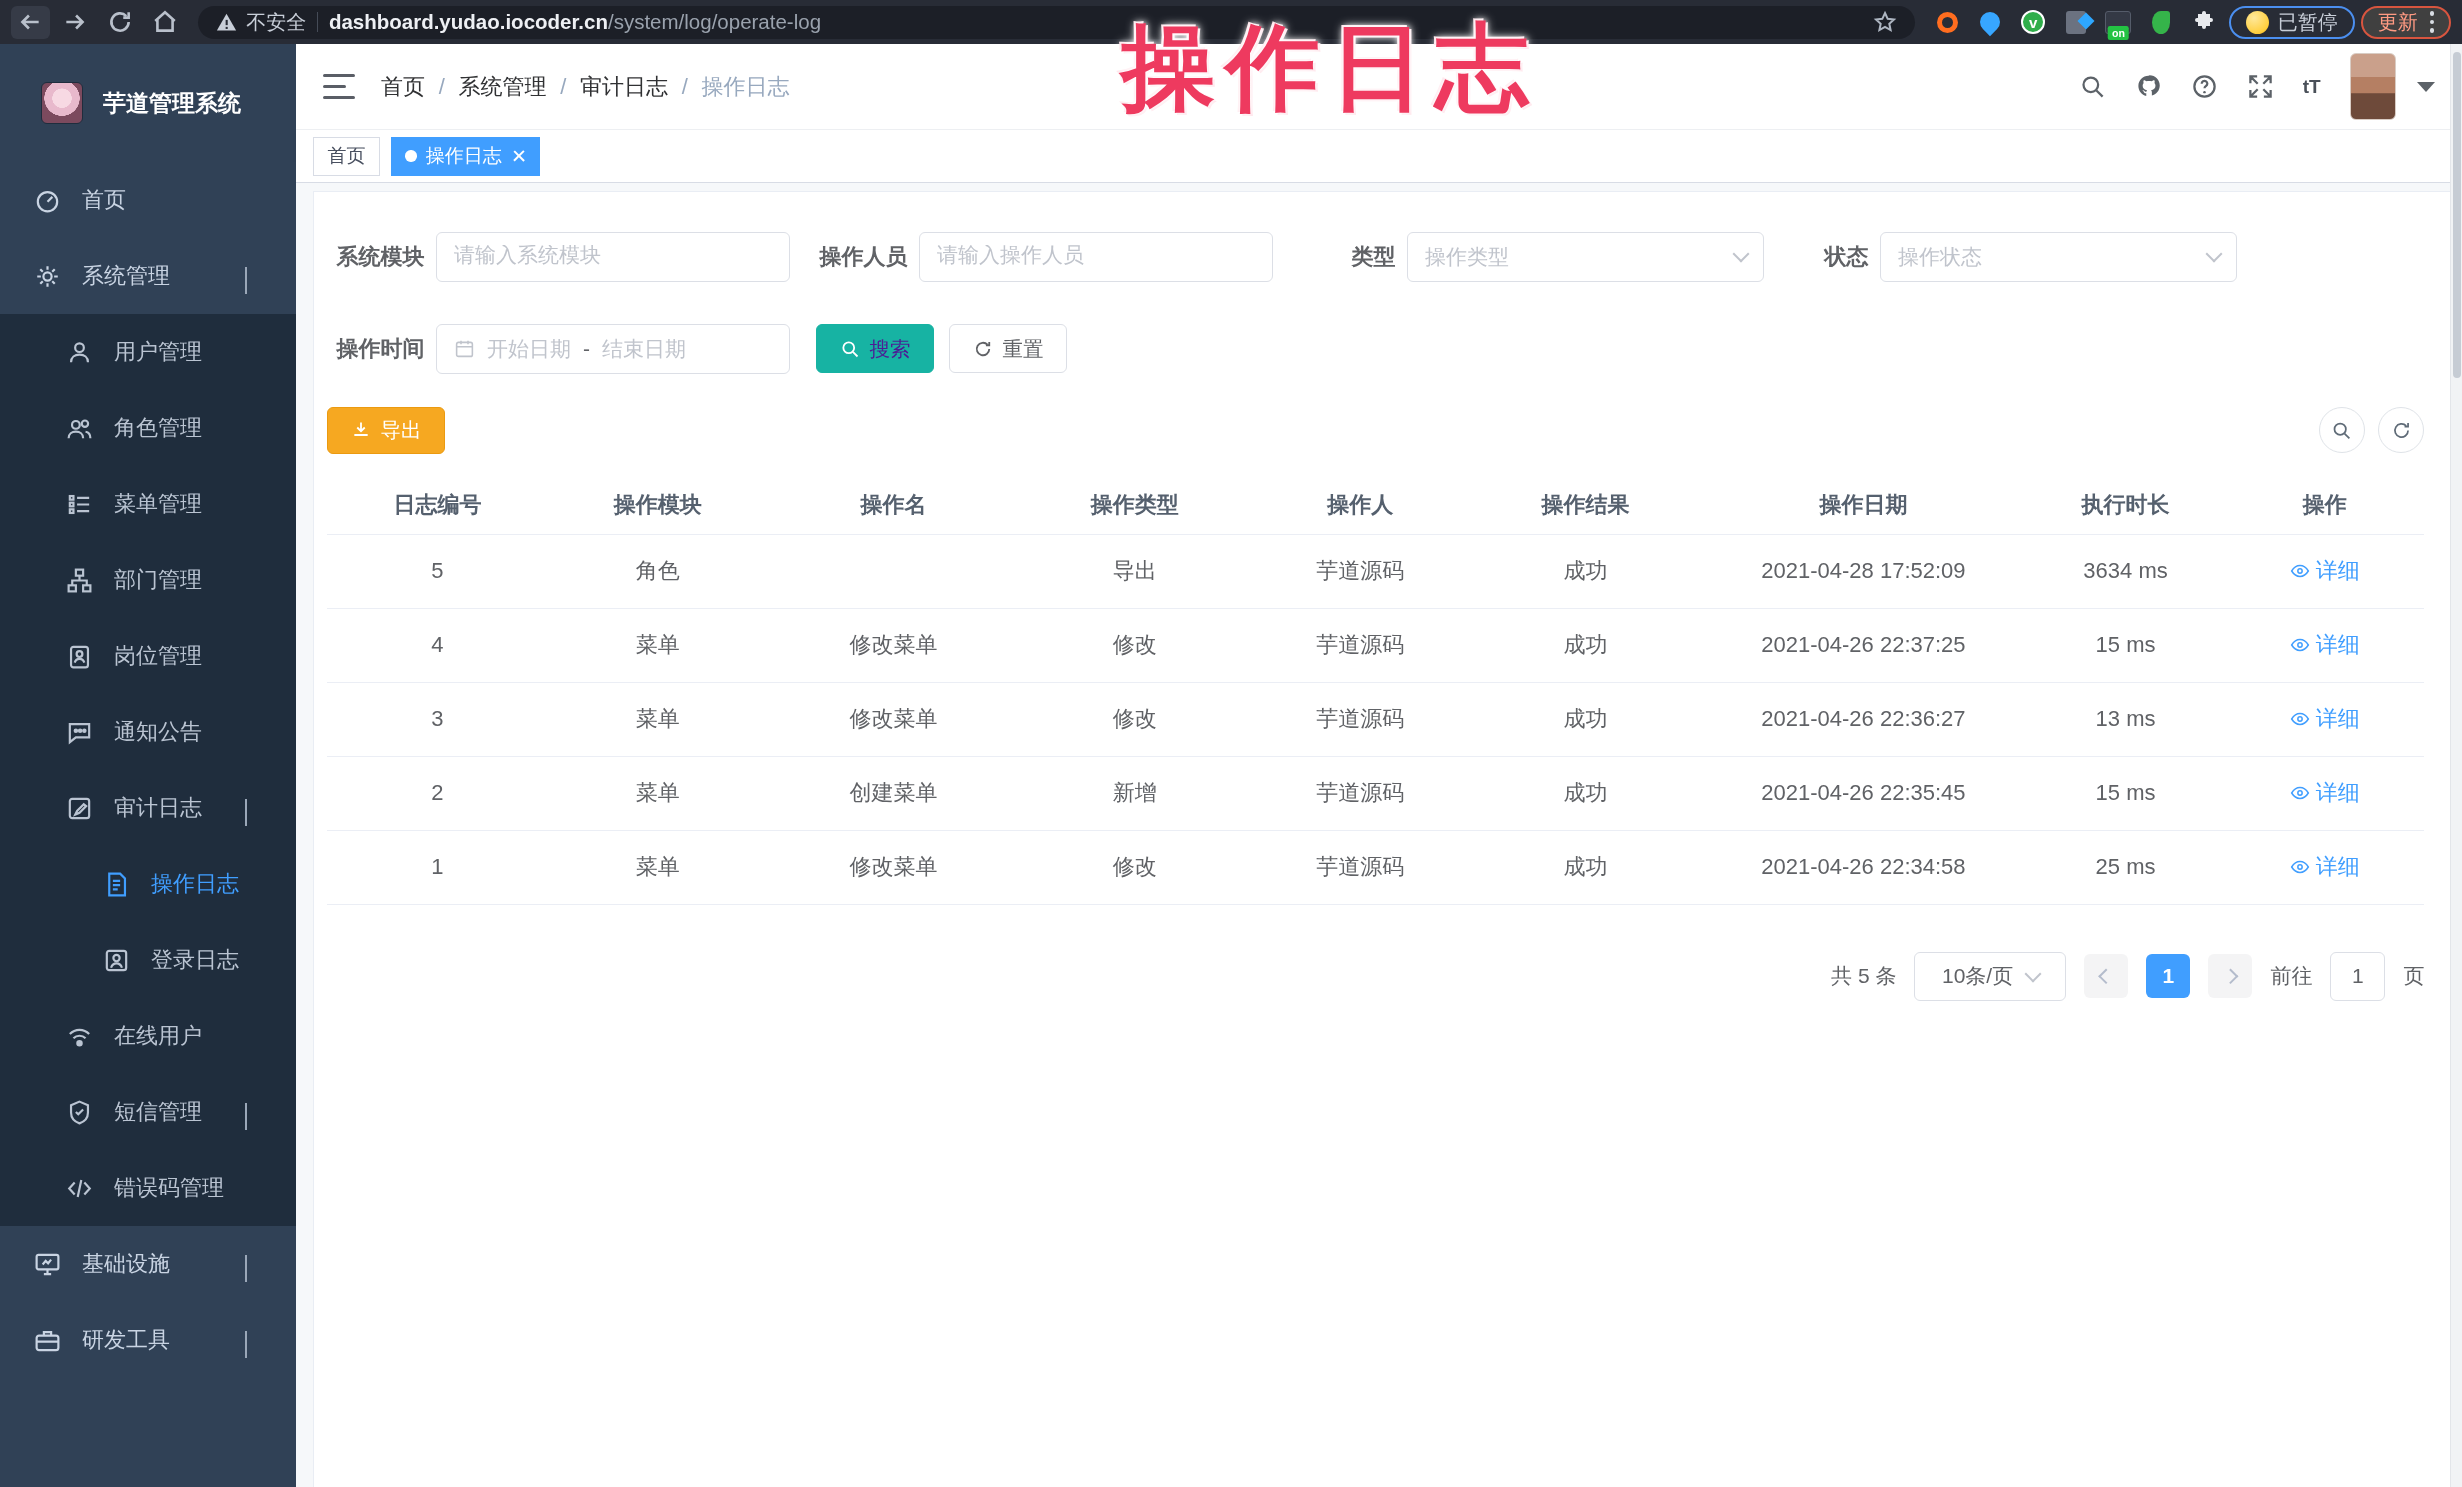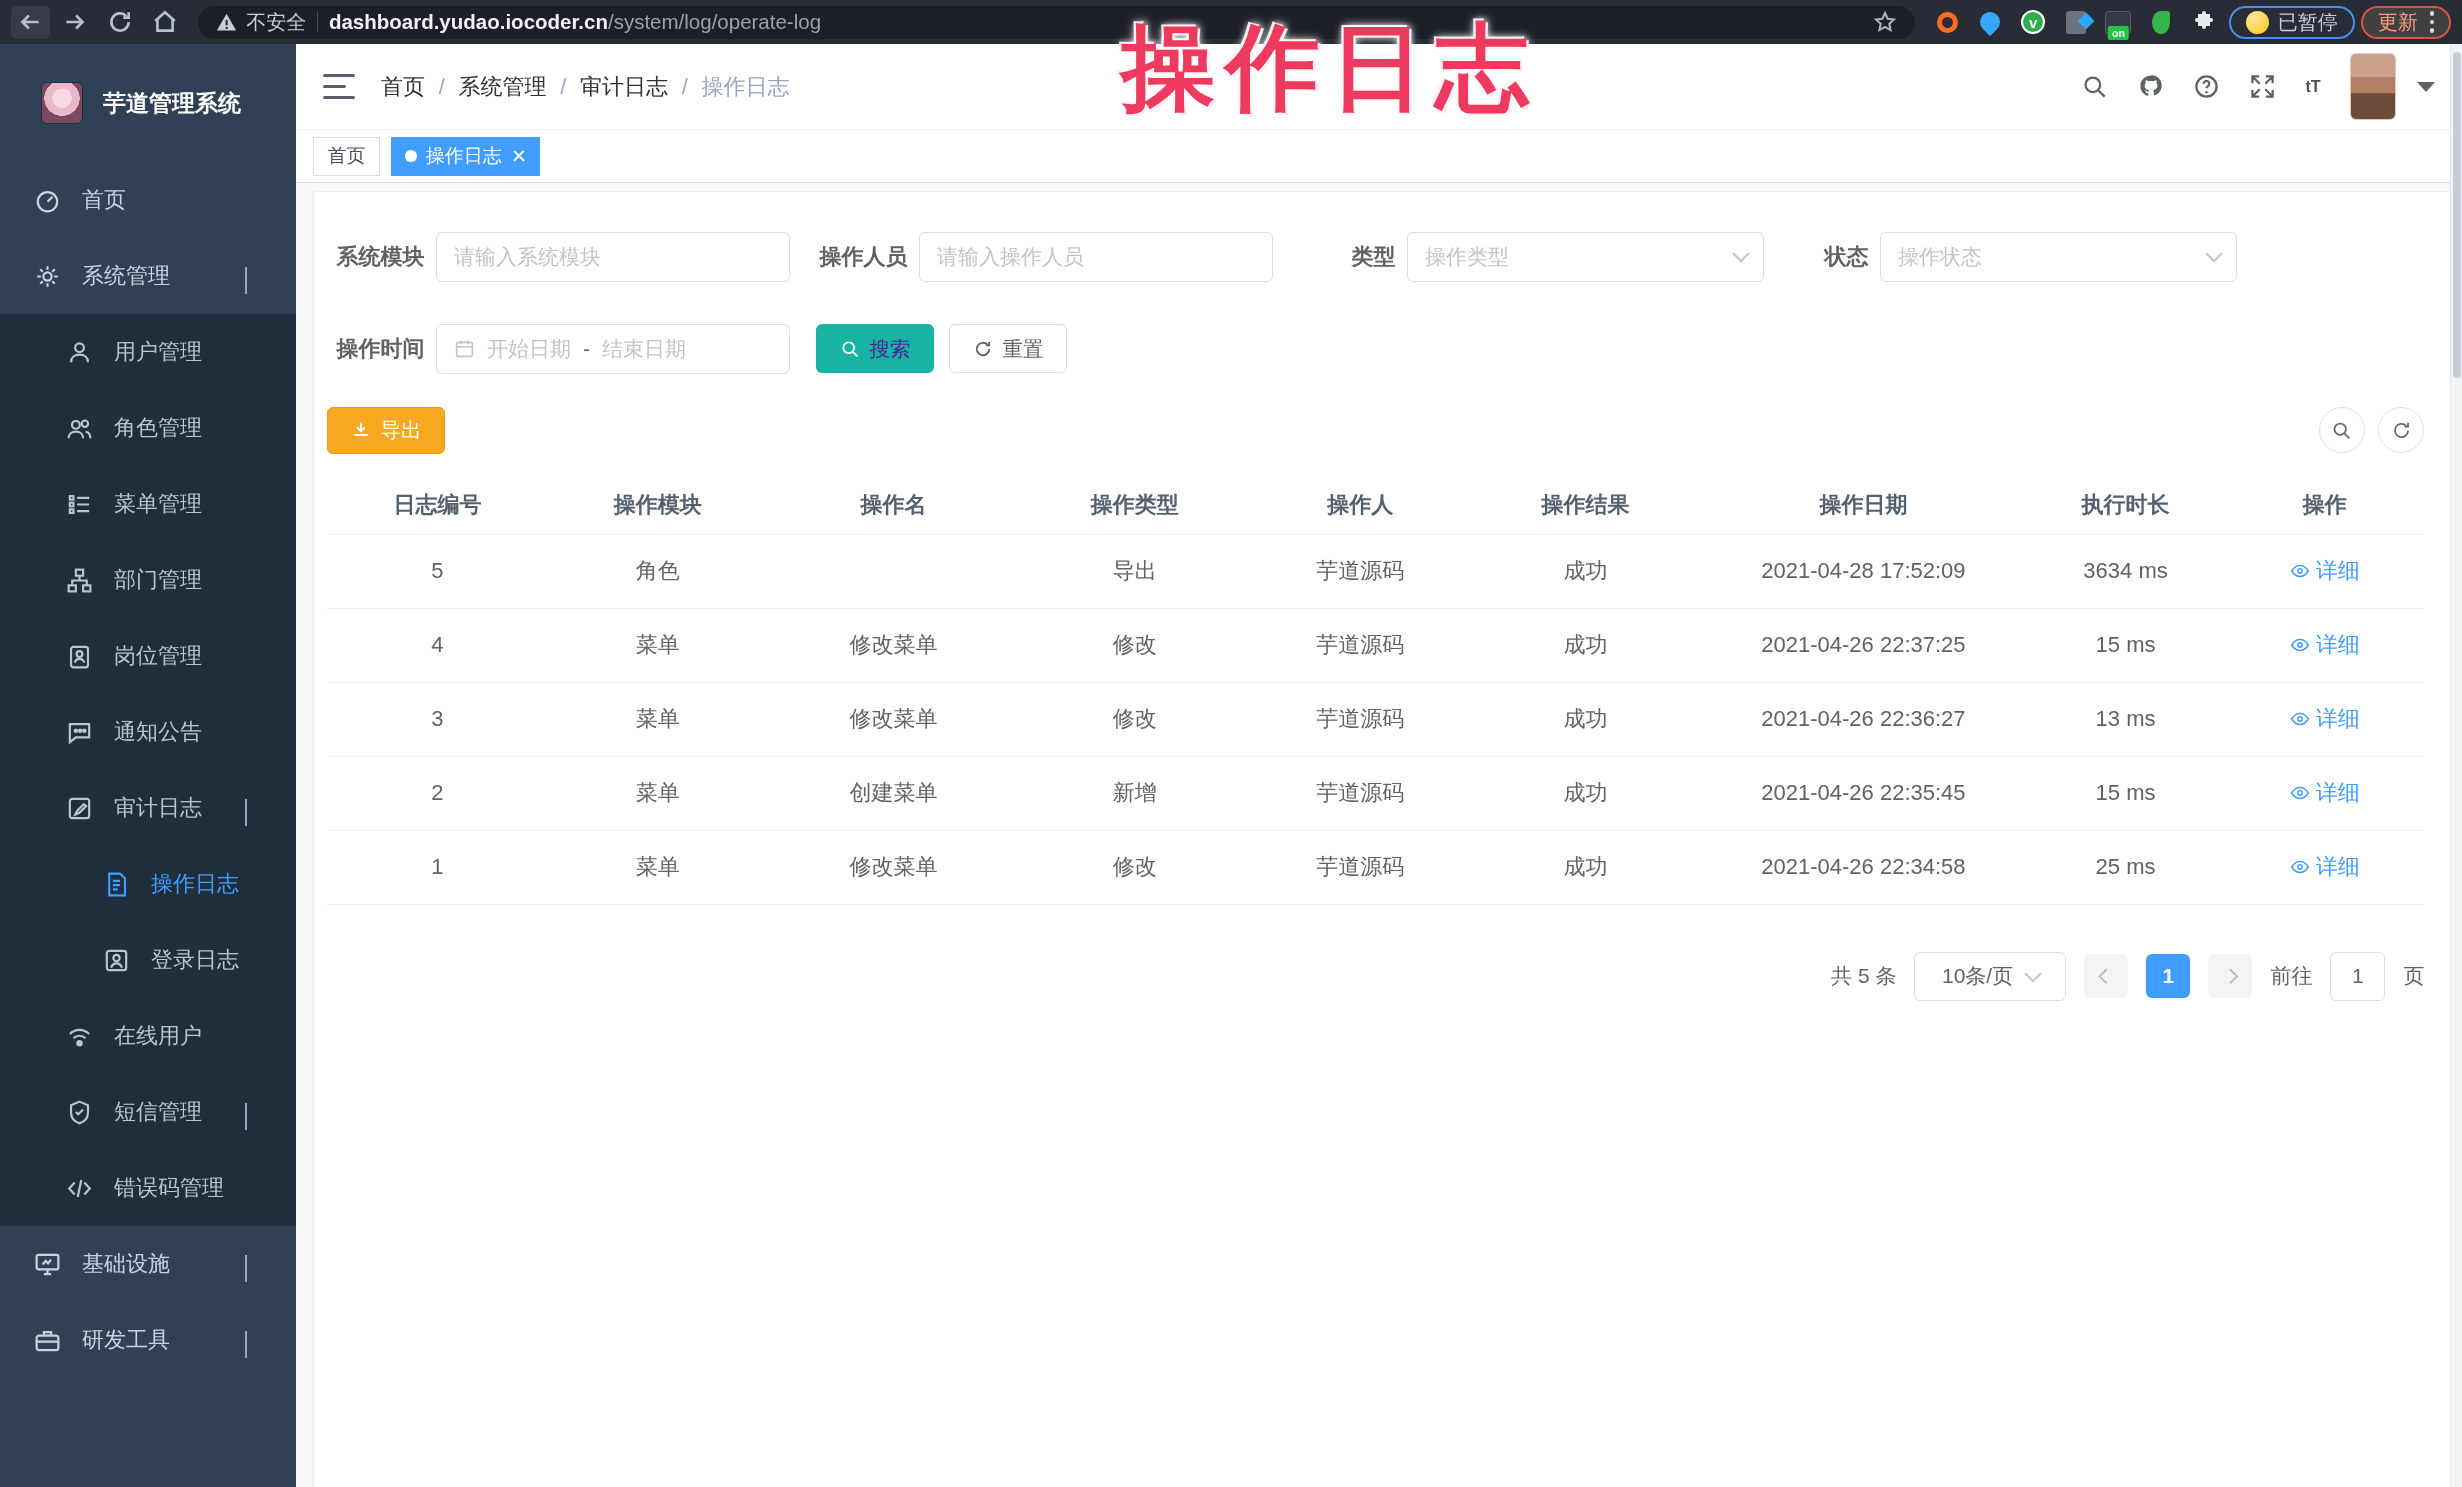--- a/index.html
+++ b/index.html
@@ -57,40 +57,40 @@
   .main { flex:1; display:flex; flex-direction:column; min-width:0; }
   .navbar { height:86px; background:#fff; display:flex; align-items:center; padding:0 27px; border-bottom:0.8px solid #eef0f3; }
   .hamb { width:32px; height:26px; display:flex; flex-direction:column; justify-content:space-between; margin-right:26px; }
   .hamb i { height:3.8px; background:#5a5e66; border-radius:1.5px; }
   .hamb i:nth-child(1){ width:100%; } .hamb i:nth-child(2){ width:72%; } .hamb i:nth-child(3){ width:100%; }
   .crumbs { display:flex; align-items:center; gap:13.7px; font-size:22px; color:#303133; }
   .crumb-sep { color:#97a8be; }
   .crumb.last { color:#97a8be; }
   .nav-right { margin-left:auto; display:flex; align-items:center; gap:29px; color:#5c6268; }
   .nic { width:27px; height:27px; color:#5c6268; }
-  .font-ic { font-size:16px; font-weight:700; color:#4a5059; }
+  .font-ic { font-size:19px; font-weight:700; color:#4a5059; }
   .avatar { width:46px; height:67px; border-radius:6px; background:linear-gradient(180deg,#caa08b 0 35%, #b57f63 36% 60%, #6e4a3a 61%); border:0.8px solid #d9ccc4; }
   .caret-down { width:0; height:0; border-left:9px solid transparent; border-right:9px solid transparent; border-top:10.6px solid #5c6268; margin-left:-7.6px; }
 
   .tags-bar { height:53px; background:#fff; border-bottom:0.8px solid #d8dce5; box-shadow:0 1.5px 4.6px rgba(0,0,0,.04); display:flex; align-items:center; padding:0 16.7px; gap:10.6px; }
   .tag { height:39px; display:flex; align-items:center; gap:9px; padding:0 13.7px; border:1.5px solid #d8dce5; background:#fff; color:#495060; font-size:19px; }
   .tag.active { background:#409eff; border-color:#409eff; color:#fff; }
   .tag-dot { width:11.4px; height:11.4px; border-radius:50%; background:#fff; }
   .tag-close { width:15px; height:15px; position:relative; }
   .tag-close::before,.tag-close::after { content:""; position:absolute; left:6.8px; top:0.8px; width:2.3px; height:13.7px; background:#fff; }
   .tag-close::before{ transform:rotate(45deg);} .tag-close::after{ transform:rotate(-45deg);}
 
   .content { flex:1; background:#f6f8fa; padding:7.6px 10.6px 0 16.7px; min-height:0; }
   .card { background:#fff; border:0.8px solid #e9edf4; height:100%; padding:20px 26px 0 13.7px; }
 
   
   .f-row { display:flex; align-items:center; margin-top:20px; }
   .f-label { font-weight:700; color:#606266; text-align:right; flex:0 0 auto; }
   .inp { height:50px; border:1.5px solid #dcdfe6; border-radius:6px; background:#fff; display:flex; align-items:center; padding:0 16.7px; color:#606266; font-size:21px; }
-  input.raw { border:none; outline:none; width:100%; font-size:21px; font-family:Liberation Sans, sans-serif; color:#ef4444; background:transparent; }
+  input.raw { border:none; outline:none; width:100%; font-size:21px; font-family:Liberation Mono, monospace; color:#ef4444; background:transparent; }
   input.raw::placeholder { color:#c0c4cc; }
   .sel { justify-content:space-between; color:#c0c4cc; }
   .sel-chev { width:12px; height:12px; border-right:2.3px solid #c0c4cc; border-bottom:2.3px solid #c0c4cc; transform:rotate(45deg); margin-top:-4.6px; }
   .date-inp { gap:12px; color:#c0c4cc; }
   .cal-ic { color:#c0c4cc; flex:0 0 auto; }
   .btn { height:49px; border-radius:6px; display:inline-flex; align-items:center; justify-content:center; gap:9px; font-size:20.5px; padding:0 23px; border:1.5px solid transparent; }
   .btn-search { background:#17b3a3; color:#4c1d95; border-color:#17b3a3; }
   .btn-reset { background:#fff; color:#606266; border-color:#dcdfe6; }
   .btn-export { background:#f6a821; color:#fff; border-color:#eb9a10; height:47px; }
   .toolbar-row { display:flex; align-items:center; margin-top:33px; }

